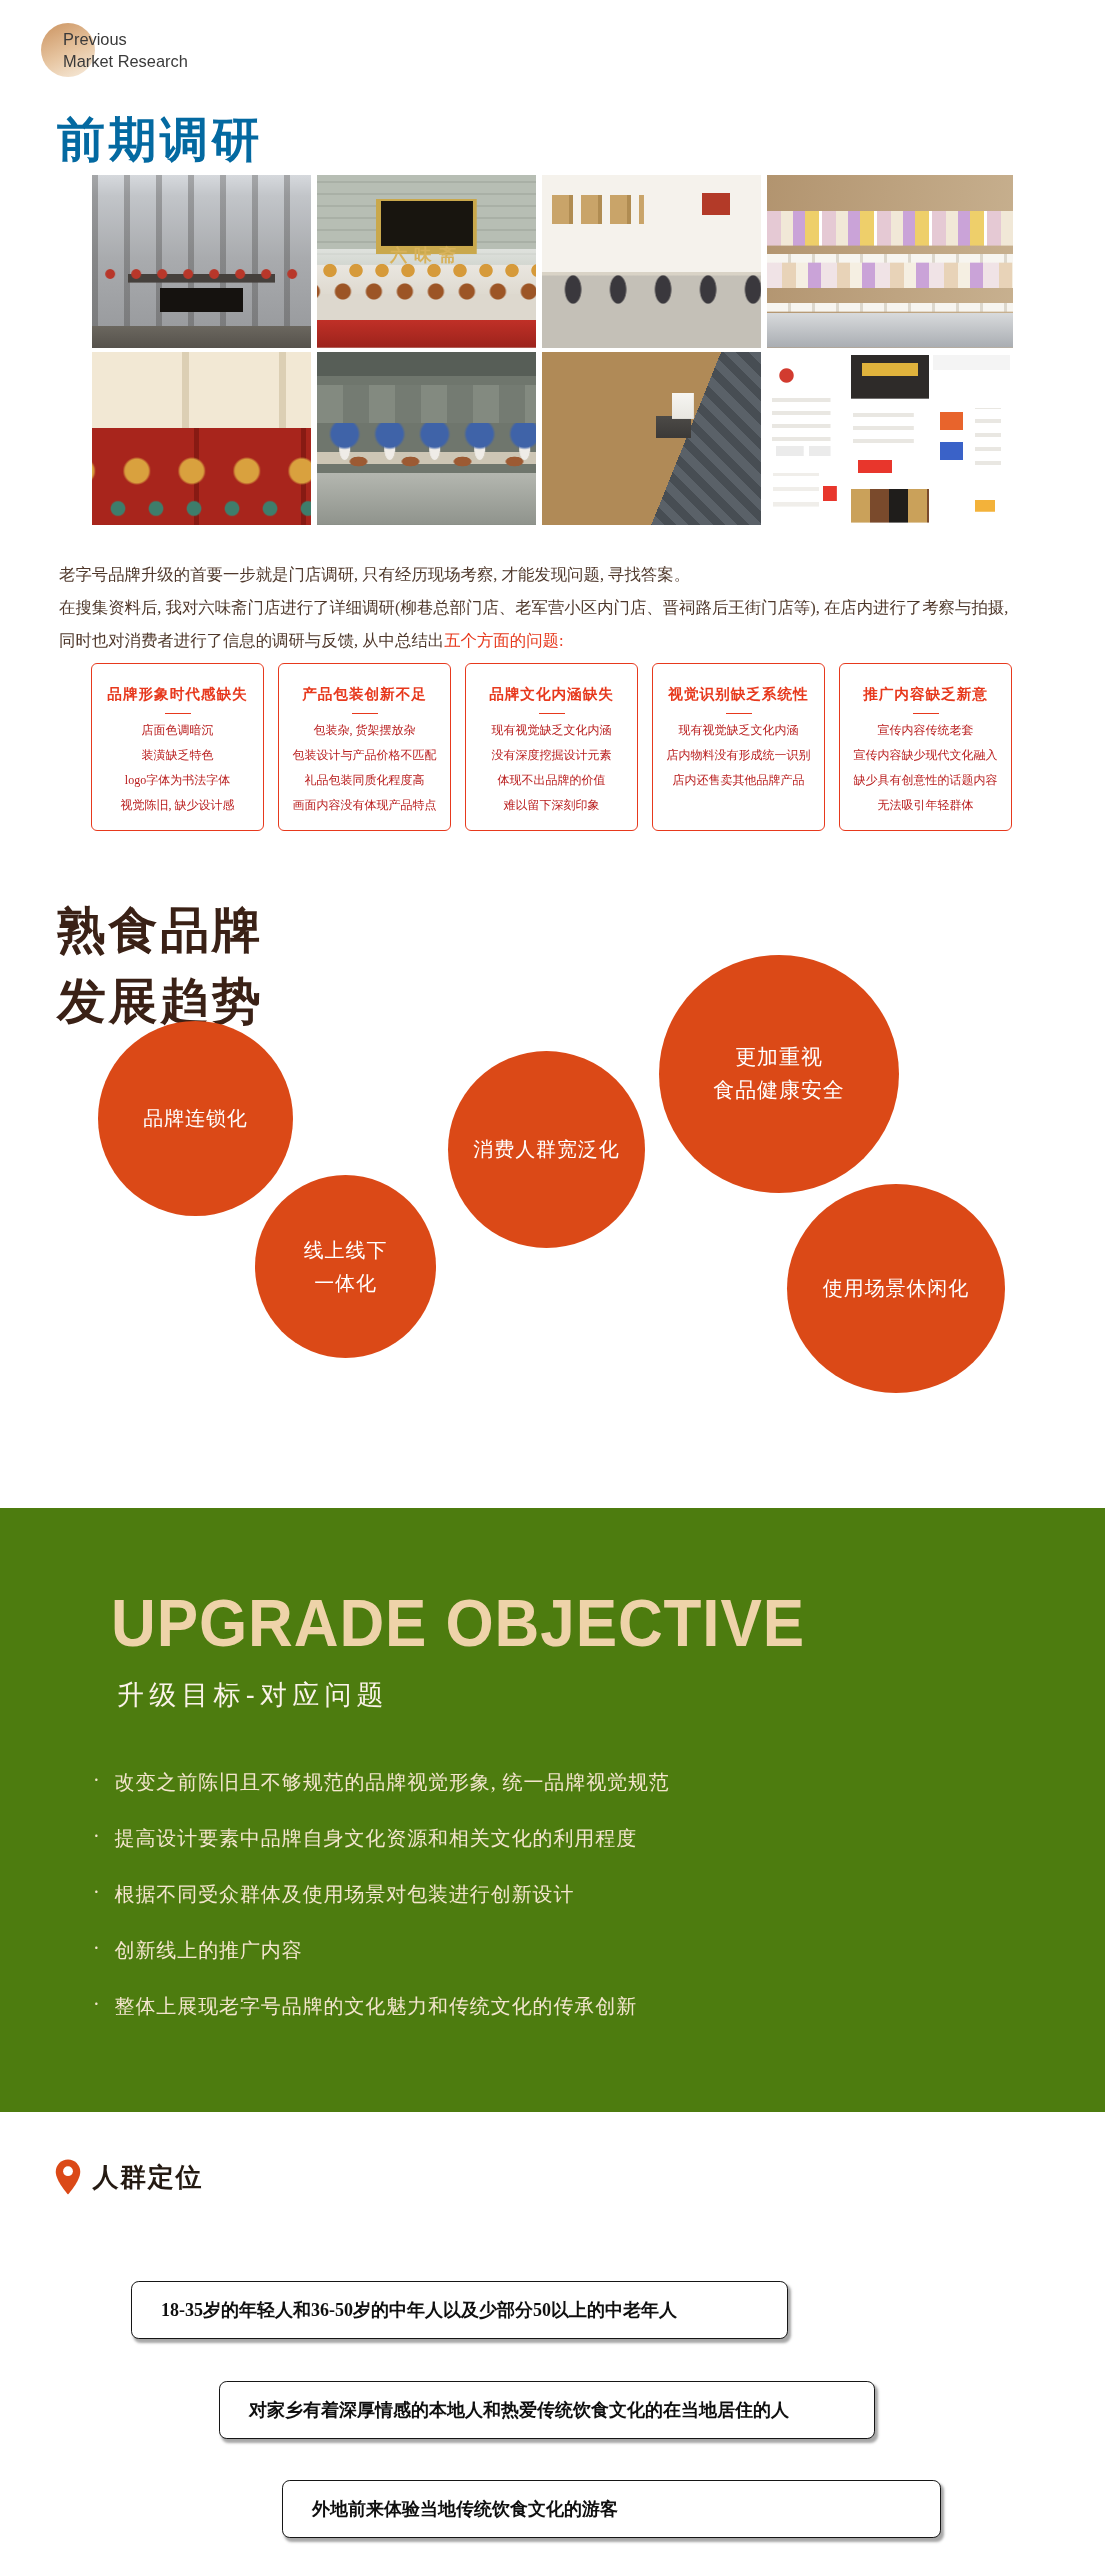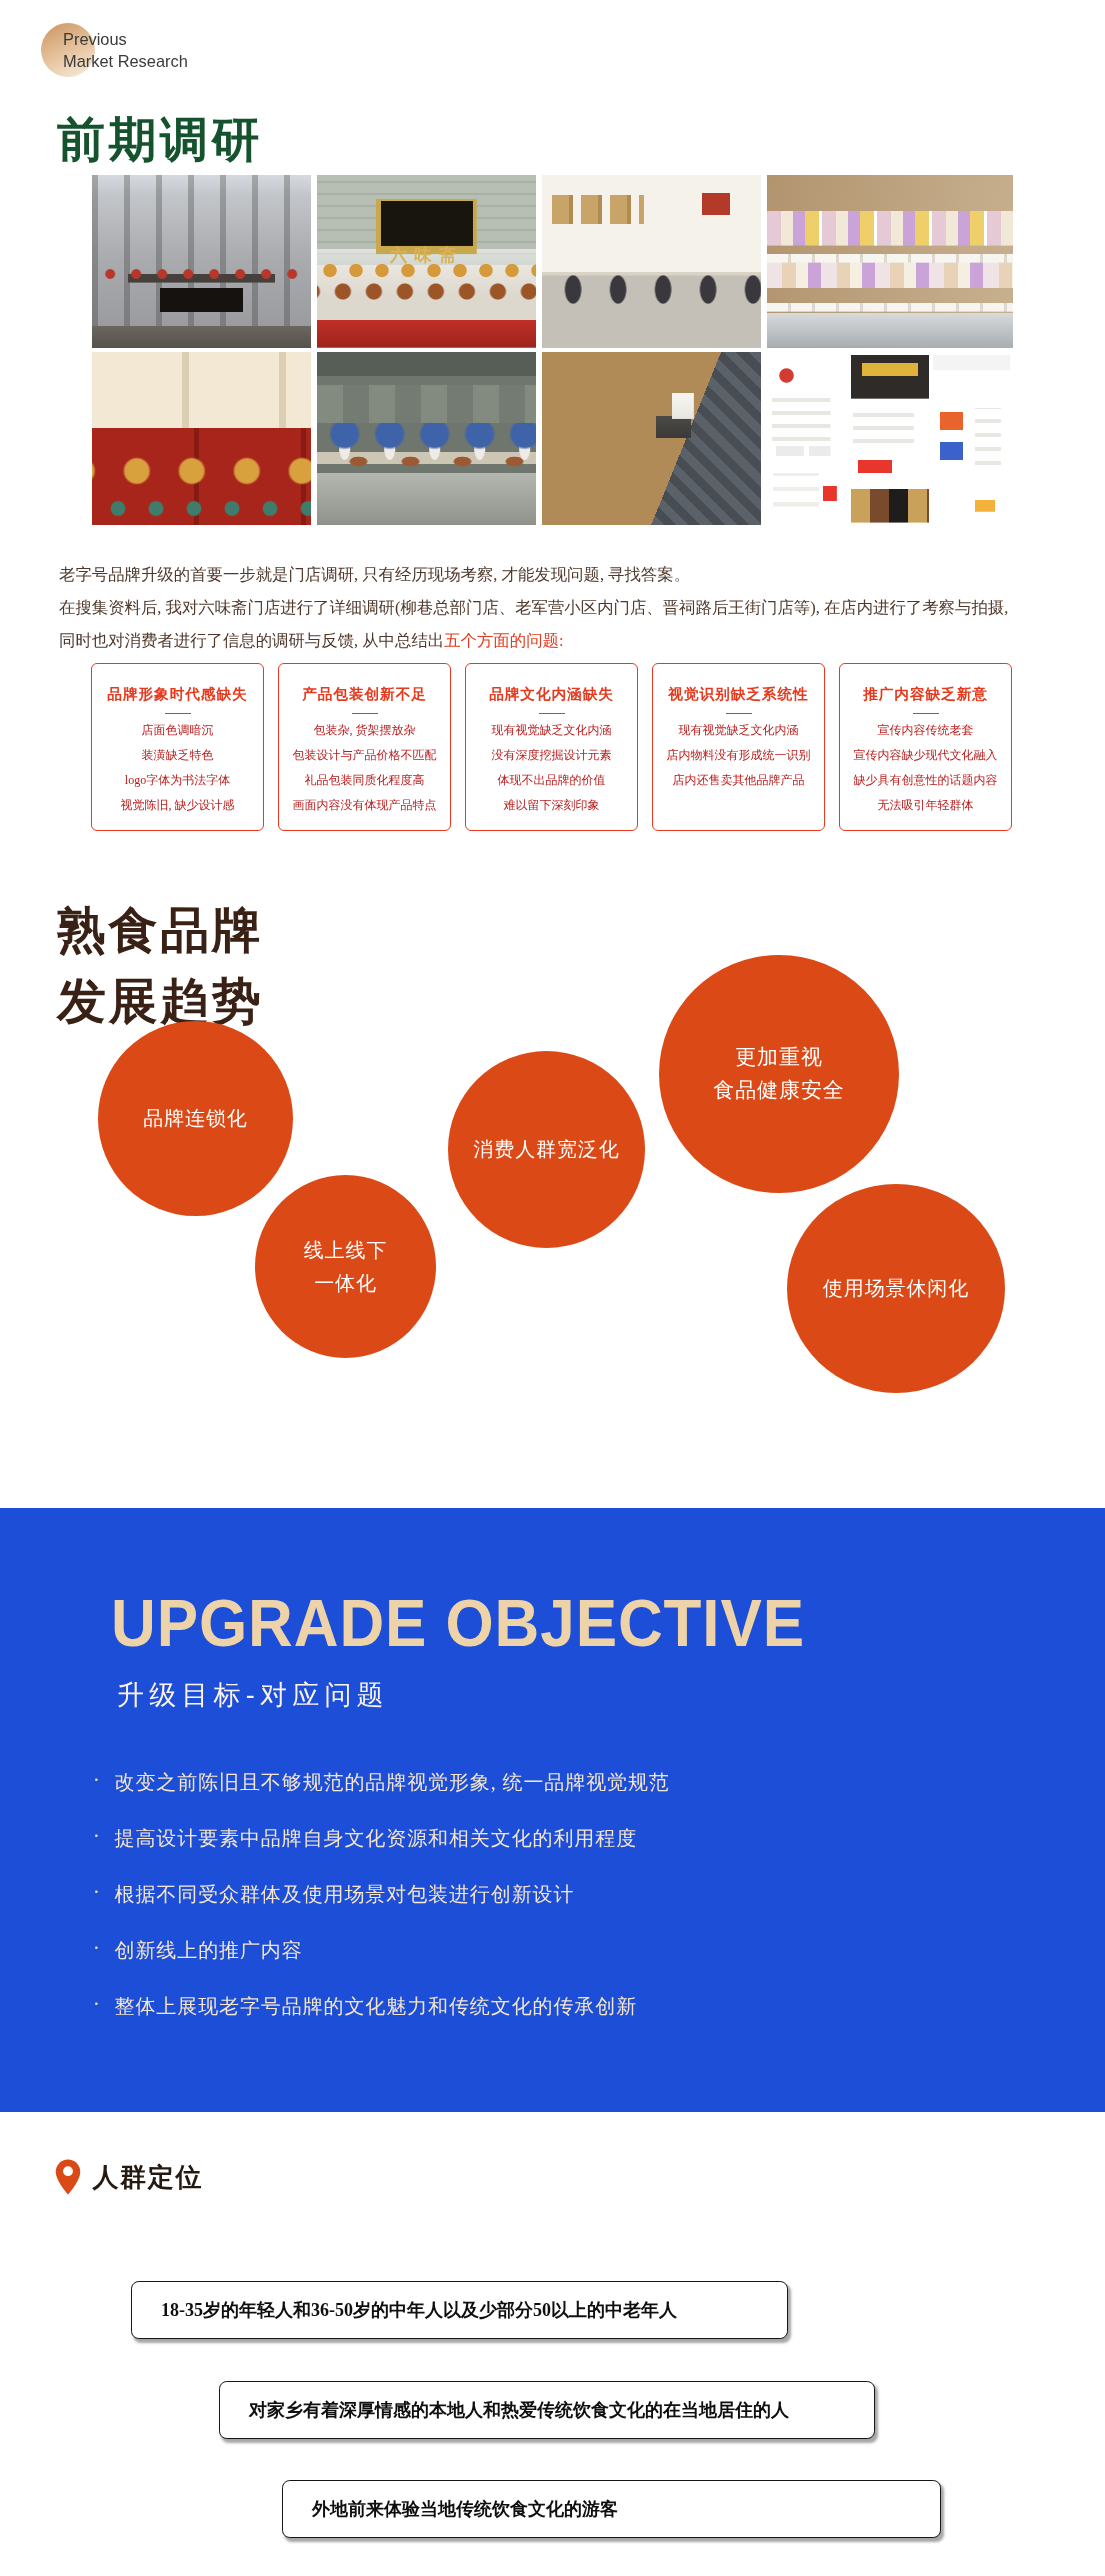--- a/index.html
+++ b/index.html
@@ -7,21 +7,21 @@
         font-family:"Liberation Serif","DejaVu Serif",serif;}
 
   
   .bc-circle{position:absolute;left:41px;top:22.5px;width:54px;height:54px;border-radius:50%;
              background:linear-gradient(155deg,#d3a172 15%,#e7c6a2 55%,#f6e9d8 95%);}
   .bc-text{position:absolute;left:63px;top:29px;font-family:"Liberation Sans","DejaVu Sans",sans-serif;
            font-size:16.4px;line-height:21.6px;color:#3a3a3a;}
 
   
   .page-title{position:absolute;left:57px;top:76px;font-size:48px;font-weight:700;
-              letter-spacing:3.5px;color:#14532d;}
+              letter-spacing:3.5px;color:#0369a1;}
 
   
   .photo-grid{position:absolute;left:92px;top:175px;width:920px;height:350px;display:grid;
               grid-template-columns:219px 219px 219px 246px;grid-template-rows:173px 173px;gap:4.3px 6px;}
   .ph{position:relative;overflow:hidden;background:#cccccc;}
   .ph1{background:
     linear-gradient(#15120f,#15120f) 50% 76% / 83px 24px no-repeat,
     radial-gradient(circle,#b8372a 30%,transparent 36%) 5.2px 58% / 26px 14px repeat-x,
     linear-gradient(#45403c,#45403c) 50% 60% / 147px 8.6px no-repeat,
     linear-gradient(#6b675f,#55514b) 50% 100% / 100% 13% no-repeat,
@@ -119,21 +119,21 @@
   .tcircle{position:absolute;border-radius:50%;background:#db4917;color:#ffffff;
            display:flex;flex-direction:column;justify-content:center;align-items:center;
            text-align:center;font-size:20px;line-height:33px;letter-spacing:0.9px;}
   .tc1{left:98px;top:157px;width:195px;height:195px;}
   .tc2{left:255px;top:311px;width:181px;height:183px;}
   .tc3{left:448px;top:187px;width:197px;height:197px;}
   .tc4{left:659px;top:91px;width:240px;height:238px;font-size:21px;}
   .tc5{left:787px;top:320px;width:218px;height:209px;}
 
   
-  .objective{position:absolute;left:0;top:1508px;width:1106px;height:604px;background:#1d4ed8;}
+  .objective{position:absolute;left:0;top:1508px;width:1106px;height:604px;background:#4d7c0f;}
   .obj-en{position:absolute;left:111px;top:76px;font-family:"Liberation Sans","DejaVu Sans",sans-serif;
           font-size:62px;font-weight:700;letter-spacing:0.9px;color:#eed3a9;
           transform:scaleY(1.08);transform-origin:top left;white-space:nowrap;}
   .obj-cn{position:absolute;left:117px;top:169px;font-family:"Liberation Sans","DejaVu Sans",sans-serif;
           font-size:27px;font-weight:400;letter-spacing:5.2px;color:#fbf3e9;}
   .obj-list{position:absolute;left:93px;top:261px;margin:0;padding:0;list-style:none;}
   .obj-item{height:56px;font-size:20px;color:#f4e5cd;letter-spacing:0.9px;display:flex;align-items:flex-start;}
   .obj-dot{margin-right:14px;font-size:20px;}
 
   

